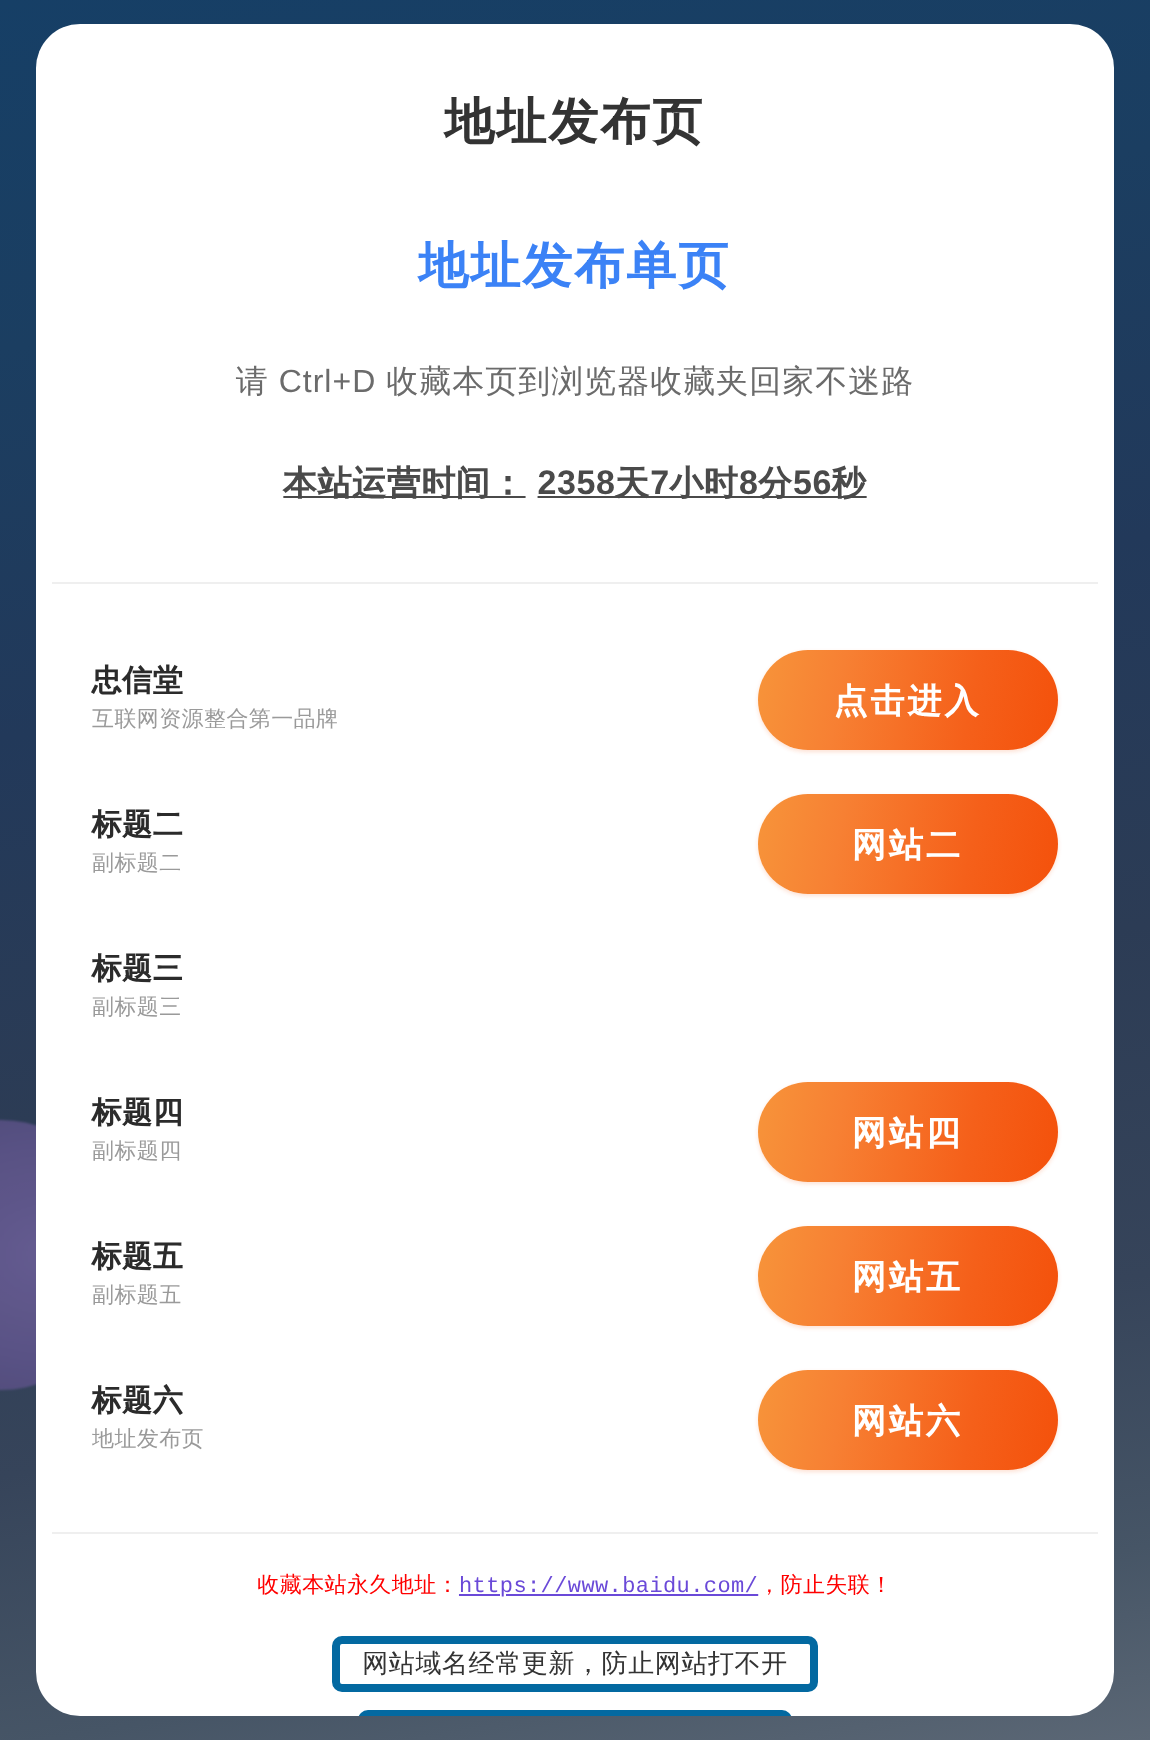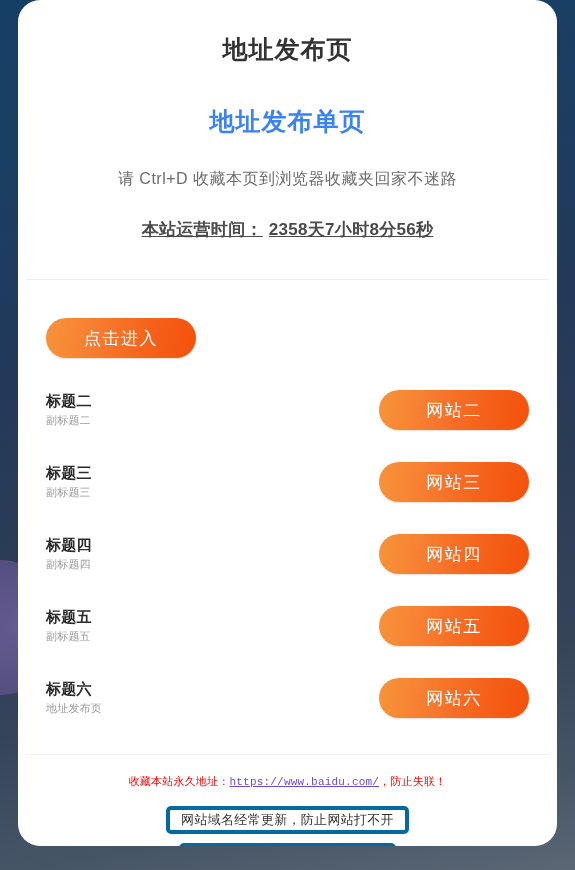--- a/index.html
+++ b/index.html
@@ -33,21 +33,21 @@
     border-radius: 50%;
     background: radial-gradient(ellipse at 70% 50%, #6a5f96 0%, #5d5489 55%, #4e4a78 100%);
     opacity: .92;
     filter: blur(0.4px);
     z-index: 0;
   }
 
   .card {
     position: absolute;
     left: 18px;
-    top: 0;
+    top: 12px;
     width: 539px;
     height: 846px;
     background: #ffffff;
     border-radius: 22px;
     z-index: 2;
     overflow: hidden;
   }
 
   
   .header { padding: 34px 24px 0; text-align: center; }
@@ -115,28 +115,28 @@
   .site-desc {
     font-size: 11px;
     color: #9a9a9a;
     line-height: 1.5;
     margin-top: 1px;
     letter-spacing: .2px;
   }
 
   .site-btn {
     width: 150px;
-    height: 40px;
+    height: 50px;
     border: none;
     border-radius: 25px;
     background: linear-gradient(100deg, #f7943a 0%, #f78033 28%, #f5601a 70%, #f4510b 100%);
     color: #ffffff;
     font-family: "Liberation Sans", "DejaVu Sans", sans-serif;
     font-size: 17px;
-    font-weight: normal;
+    font-weight: bold;
     letter-spacing: 1.5px;
     cursor: pointer;
     flex: none;
     box-shadow: 0 1px 2px rgba(244,86,14,.18);
   }
 
   
   .footer-divider {
     margin: 20px 8px 0;
     height: 1px;
@@ -192,37 +192,40 @@
     <div class="runtime-line">
       <span>本站运营时间：</span><span class="runtime-value">2358天7小时8分56秒</span>
     </div>
   </div>
 
   <div class="divider"></div>
 
   <div class="site-list">
 
     <div class="site-row">
+      <div class="site-info">
+        <span class="site-name">忠信堂</span>
+        <span class="site-desc">互联网资源整合第一品牌</span>
+      </div>
       <button class="site-btn">点击进入</button>
     </div>
 
     <div class="site-row">
       <div class="site-info">
         <span class="site-name">标题二</span>
         <span class="site-desc">副标题二</span>
       </div>
       <button class="site-btn">网站二</button>
     </div>
 
     <div class="site-row">
       <div class="site-info">
         <span class="site-name">标题三</span>
         <span class="site-desc">副标题三</span>
       </div>
-      <button class="site-btn">网站三</button>
     </div>
 
     <div class="site-row">
       <div class="site-info">
         <span class="site-name">标题四</span>
         <span class="site-desc">副标题四</span>
       </div>
       <button class="site-btn">网站四</button>
     </div>
 

